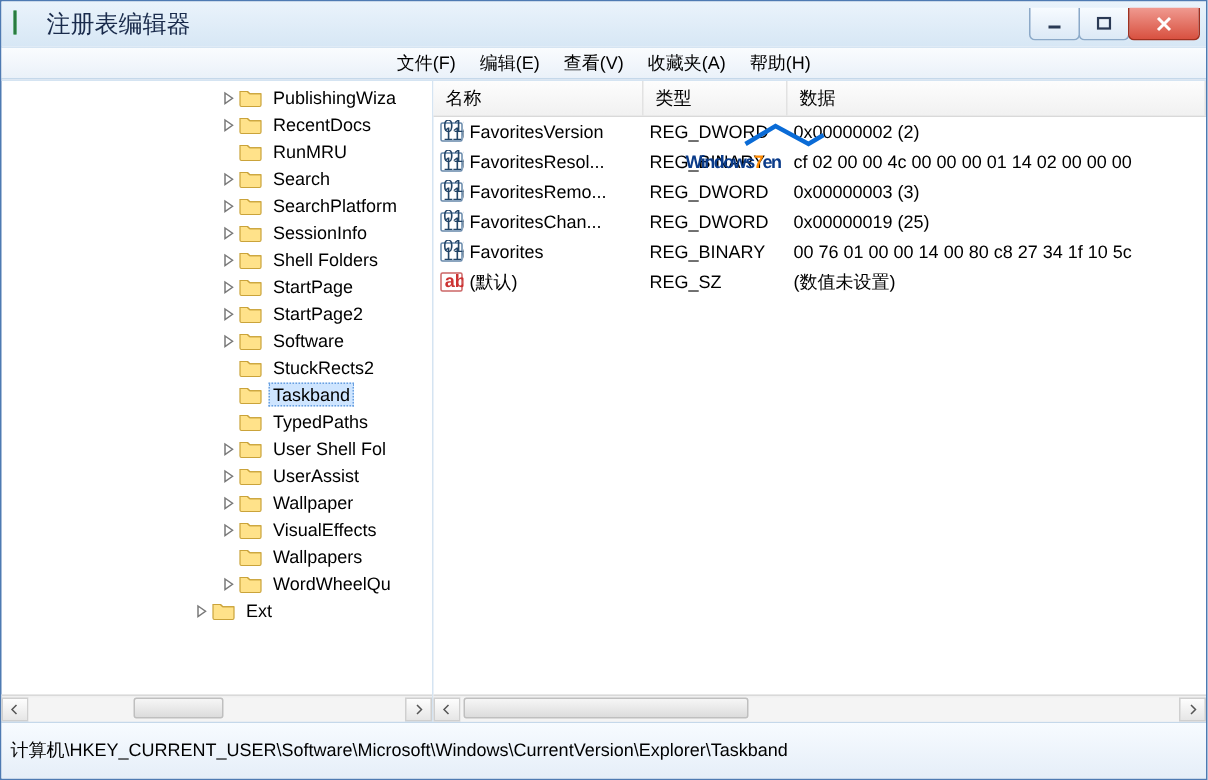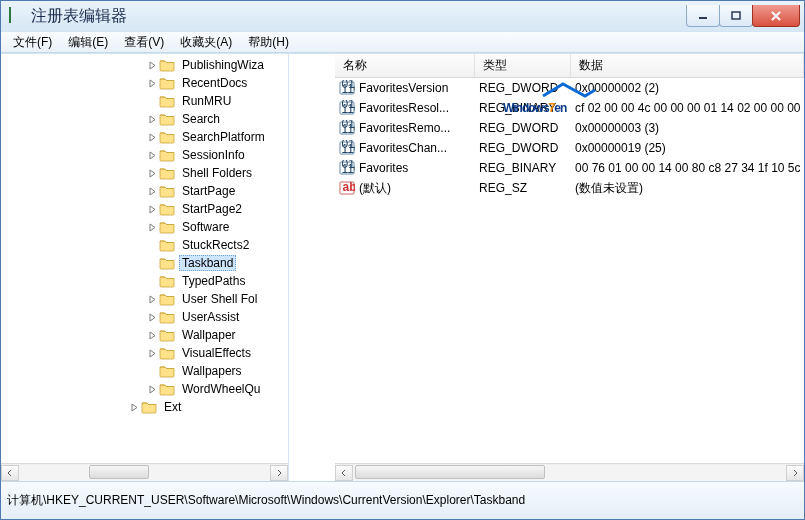--- a/index.html
+++ b/index.html
@@ -8,24 +8,24 @@
 .window { width:805px; height:520px; display:flex; flex-direction:column; border:1px solid #4e7ab2; background:#fff; position:relative; }
 
 .titlebar { height:30px; background:linear-gradient(#eaf3fb,#d7e7f5); display:flex; align-items:center; padding:0 4px; }
 .titlebar .icon { width:16px; height:16px; margin:0 4px; }
 .titlebar .title { flex:1; color:#1a2b4c; font-size:16px; padding-left:2px; }
 .winbtns { display:flex; gap:0; }
 .winbtn { width:34px; height:22px; border:1px solid #8ca9c8; border-radius:0 0 4px 4px; border-top:none; display:flex; align-items:center; justify-content:center; background:linear-gradient(#f7fbff,#dce9f6); margin-left:-1px; }
 .winbtn.close { width:48px; background:linear-gradient(#f09a90,#d85140); border-color:#a03020; }
 .winbtn svg { display:block; }
 
-.menubar { height:22px; background:linear-gradient(#fafcfe,#eaf1f9); border-top:1px solid #d5e4f2; border-bottom:1px solid #c5d8ea; display:flex; align-items:center; padding:0 4px; }
+.menubar { height:22px; background:linear-gradient(#fafcfe,#eaf1f9); border-top:1px solid #d5e4f2; border-bottom:1px solid #c5d8ea; display:flex; align-items:center; padding:0 4px;justify-content:center; }
 .menuitem { padding:2px 8px; cursor:default; }
 
-.client { flex:1; display:flex; border-top:1px solid #d5e4f2; min-height:0;gap:46px; }
+.client { flex:1; display:flex; border-top:1px solid #d5e4f2; min-height:0; }
 
 .tree-pane { width:288px; border-right:1px solid #d5e4f2; display:flex; flex-direction:column; }
 .tree { flex:1; overflow:hidden; position:relative; }
 .tree-inner { position:absolute; left:0; top:0; right:0; padding-top:2px; }
 .tree-row { display:flex; align-items:center; height:18px; white-space:nowrap; }
 .tree-indent { display:inline-block; }
 .arrow { width:14px; height:14px; display:inline-flex; align-items:center; justify-content:center; color:#6a6a6a; margin-right:0; }
 .arrow svg { width:9px; height:9px; }
 .fld { width:16px; height:14px; margin-right:4px; display:inline-flex; align-items:center; justify-content:center; }
 .fld svg { width:16px; height:14px; }

